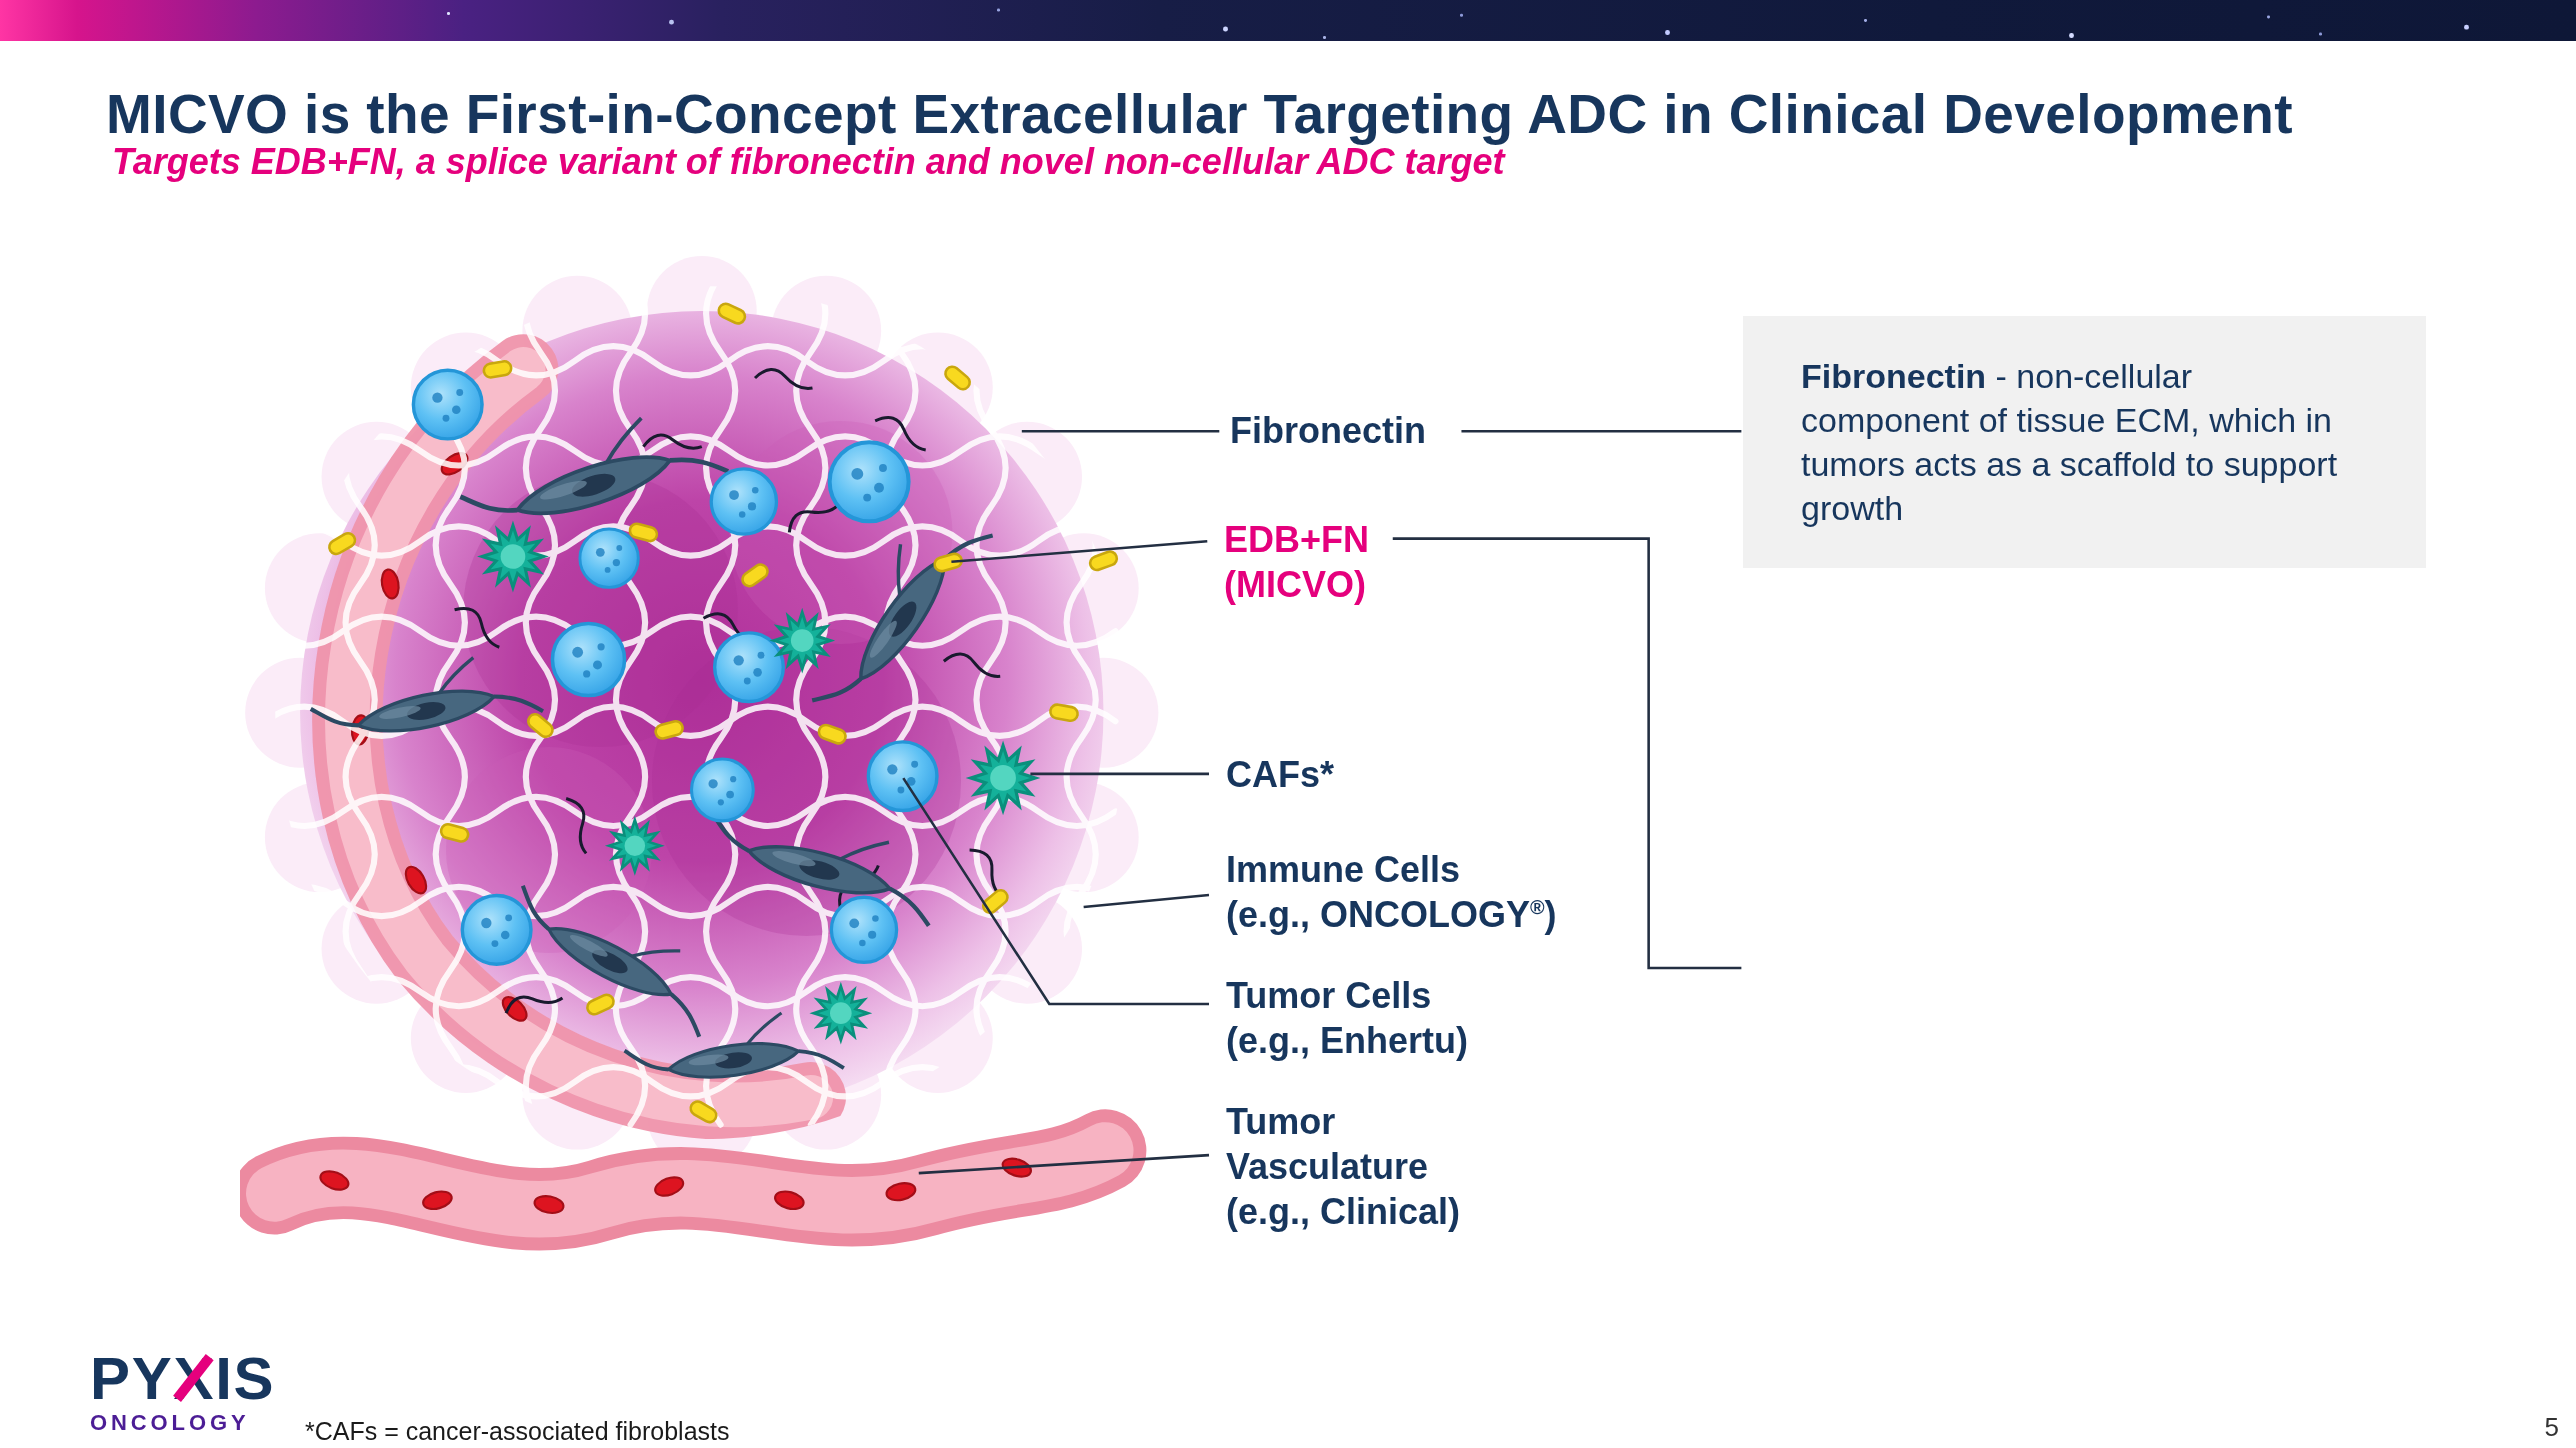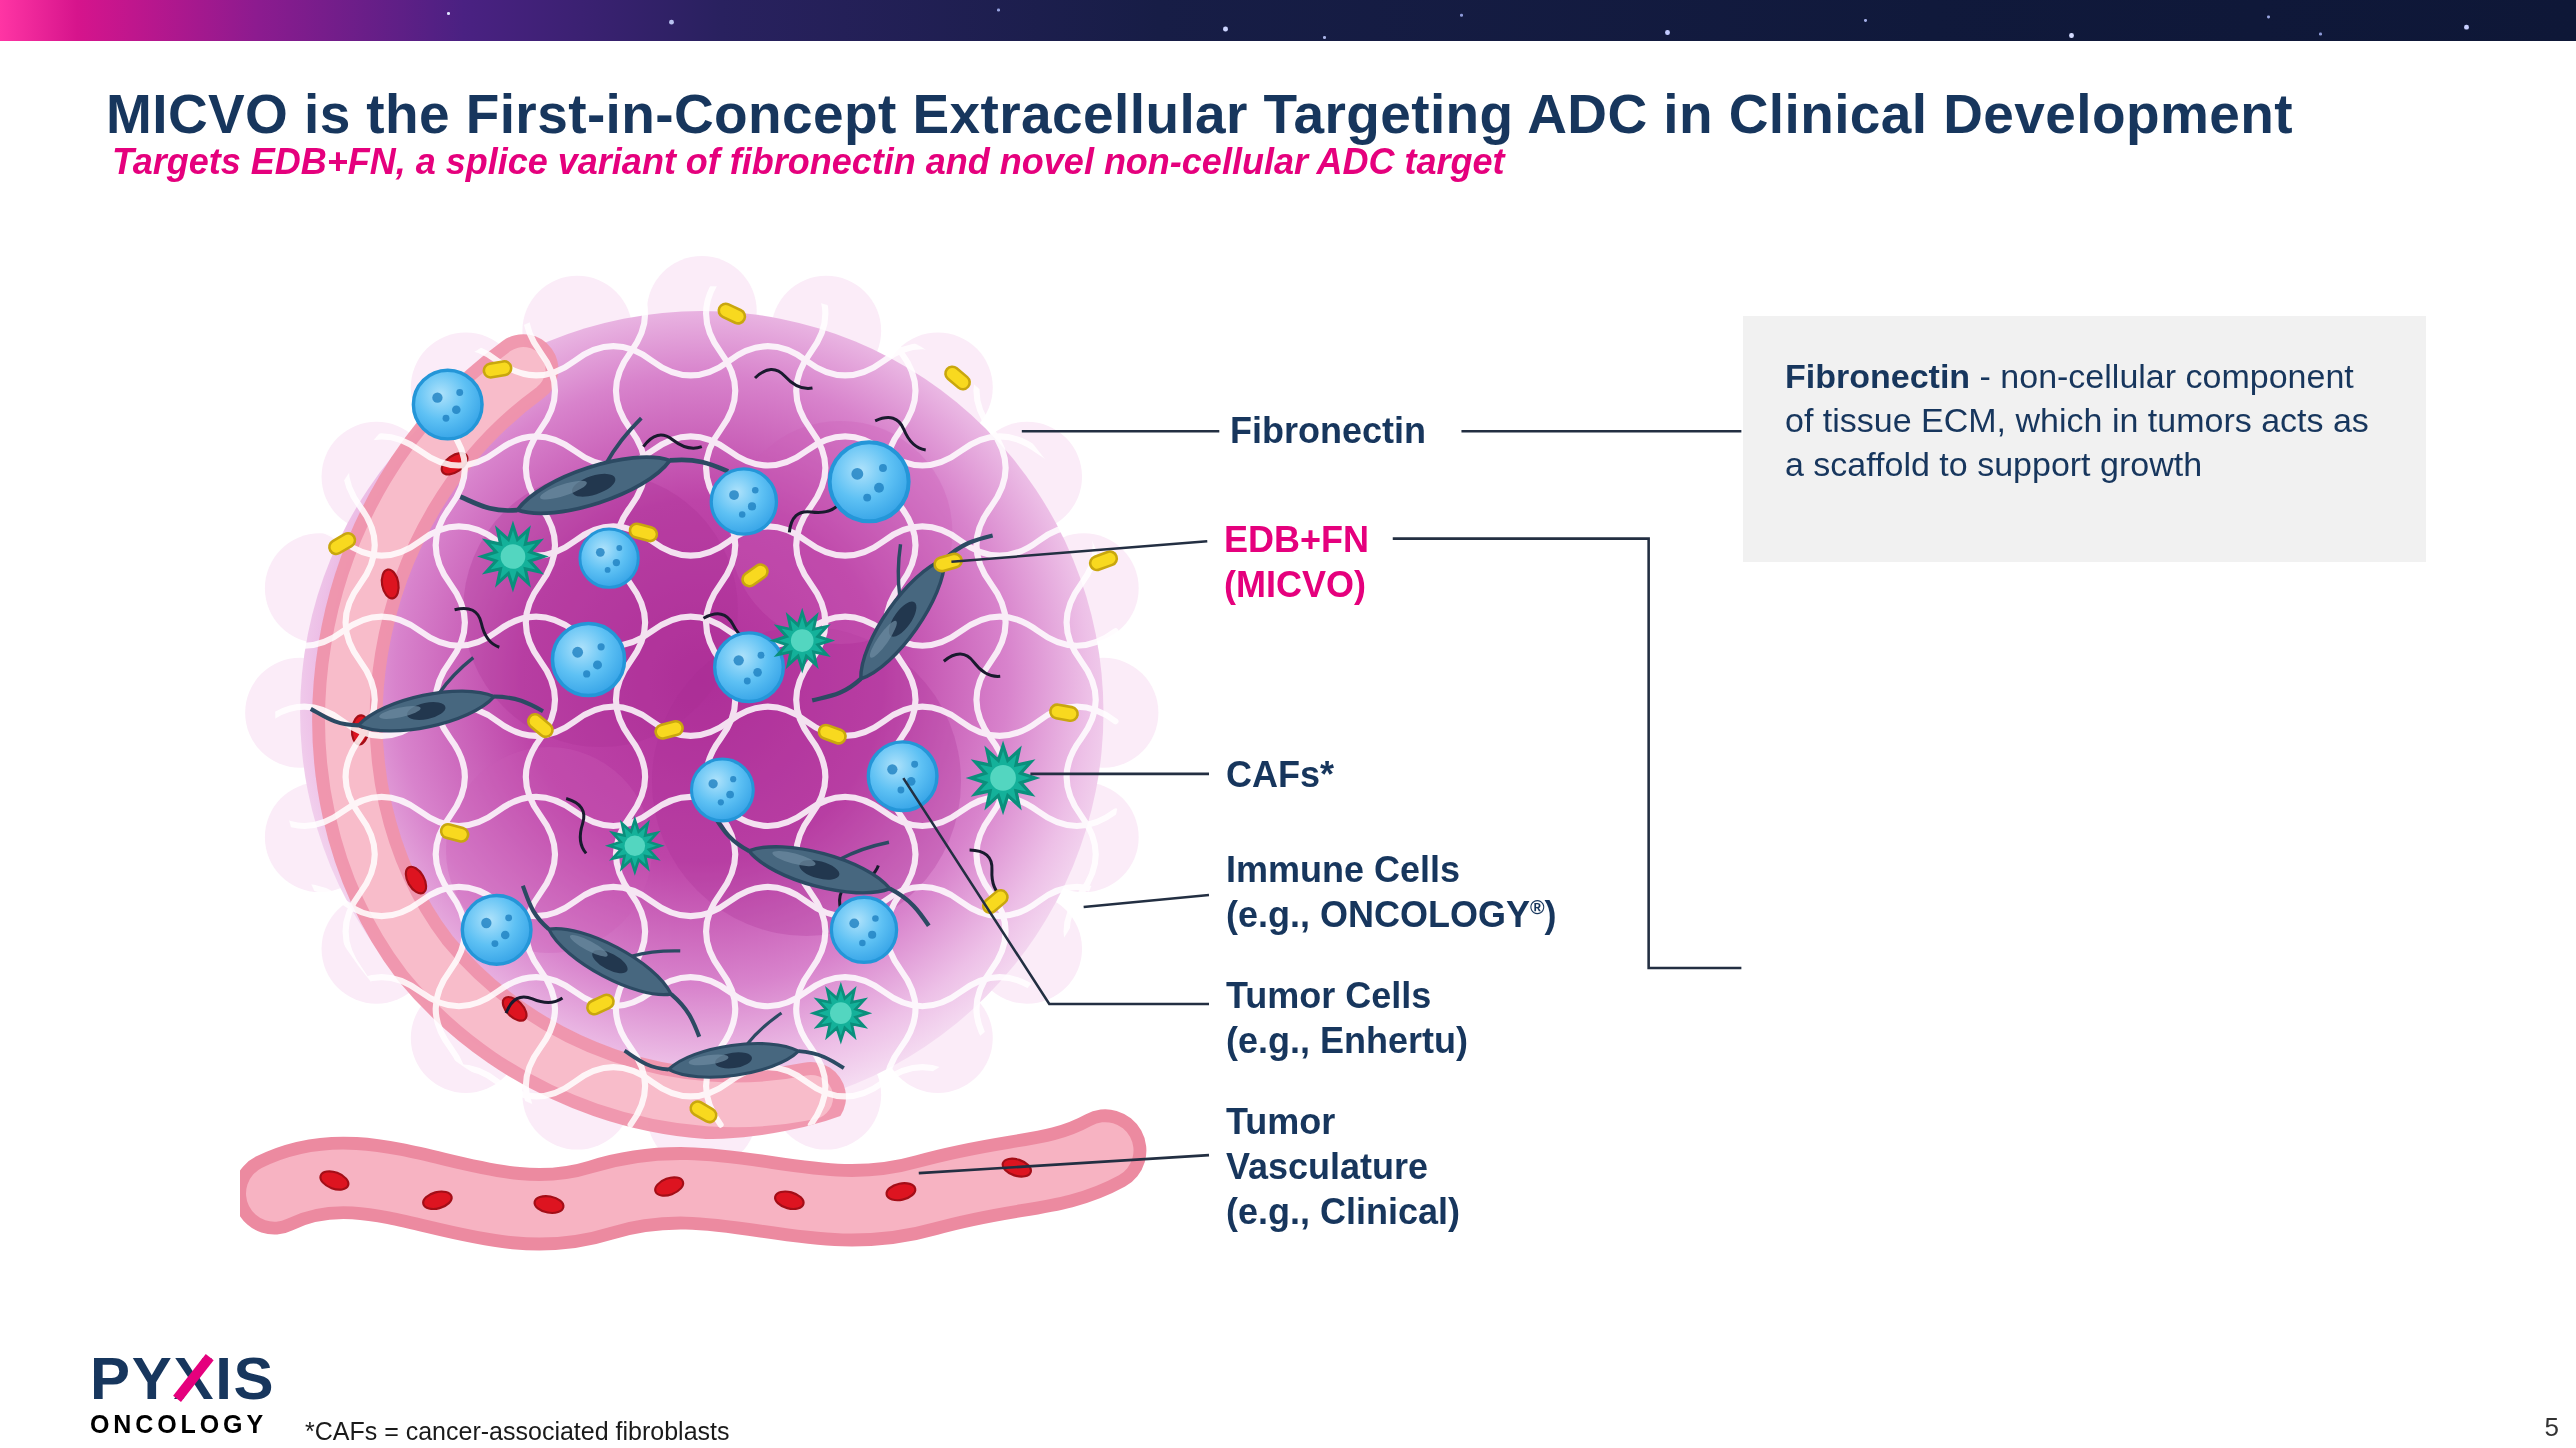--- a/index.html
+++ b/index.html
@@ -17,30 +17,30 @@
   .title{position:absolute;left:106px;top:45px;font-size:55px;font-weight:bold;color:#17365d;letter-spacing:0.4px;white-space:nowrap;}
   .subtitle{position:absolute;left:112px;top:141px;font-size:36px;font-weight:bold;font-style:italic;color:#e5007d;white-space:nowrap;}
 
   .illus{position:absolute;}
   .lines{position:absolute;left:0;top:0;pointer-events:none;}
 
   .lbl{position:absolute;font-size:36px;font-weight:bold;color:#17365d;line-height:45px;white-space:nowrap;}
   .lbl.magenta{color:#e5007d;}
   .lbl sup{font-size:0.55em;line-height:0;}
 
-  .callout{position:absolute;background:#f1f1f1;width:683px;box-sizing:border-box;padding:38px 42px;
+  .callout{position:absolute;background:#f1f1f1;width:683px;box-sizing:border-box;padding:38px 58px;
     font-size:34px;line-height:44px;color:#17365d;}
   .term{font-weight:bold;color:#17365d;}
   .term-magenta{font-weight:bold;color:#e5007d;}
 
   .logo{position:absolute;left:90px;top:1350px;}
   .logo-brand{display:flex;align-items:flex-start;font-size:60px;line-height:57px;font-weight:bold;color:#17365d;letter-spacing:1.7px;}
   .logo-x{position:relative;display:inline-block;color:#17365d;}
   .logo-x .bar{position:absolute;left:-6.9px;top:23px;width:53px;height:10.3px;background:#e5007d;transform:rotate(-52deg);}
-  .logo-sub{font-size:25px;font-weight:bold;color:#000000;letter-spacing:3.9px;margin-top:3.4px;}
+  .logo-sub{font-size:22px;font-weight:bold;color:#4c1d95;letter-spacing:3.9px;margin-top:3.4px;}
 
   .footnote{position:absolute;left:305px;top:1417px;font-size:25px;color:#1a1a1a;}
   .page-num{position:absolute;right:17px;top:1412px;font-size:26px;color:#333333;}
 </style>
 </head>
 <body>
 
 <div class="slide">
 
   <div class="top-band"></div>

